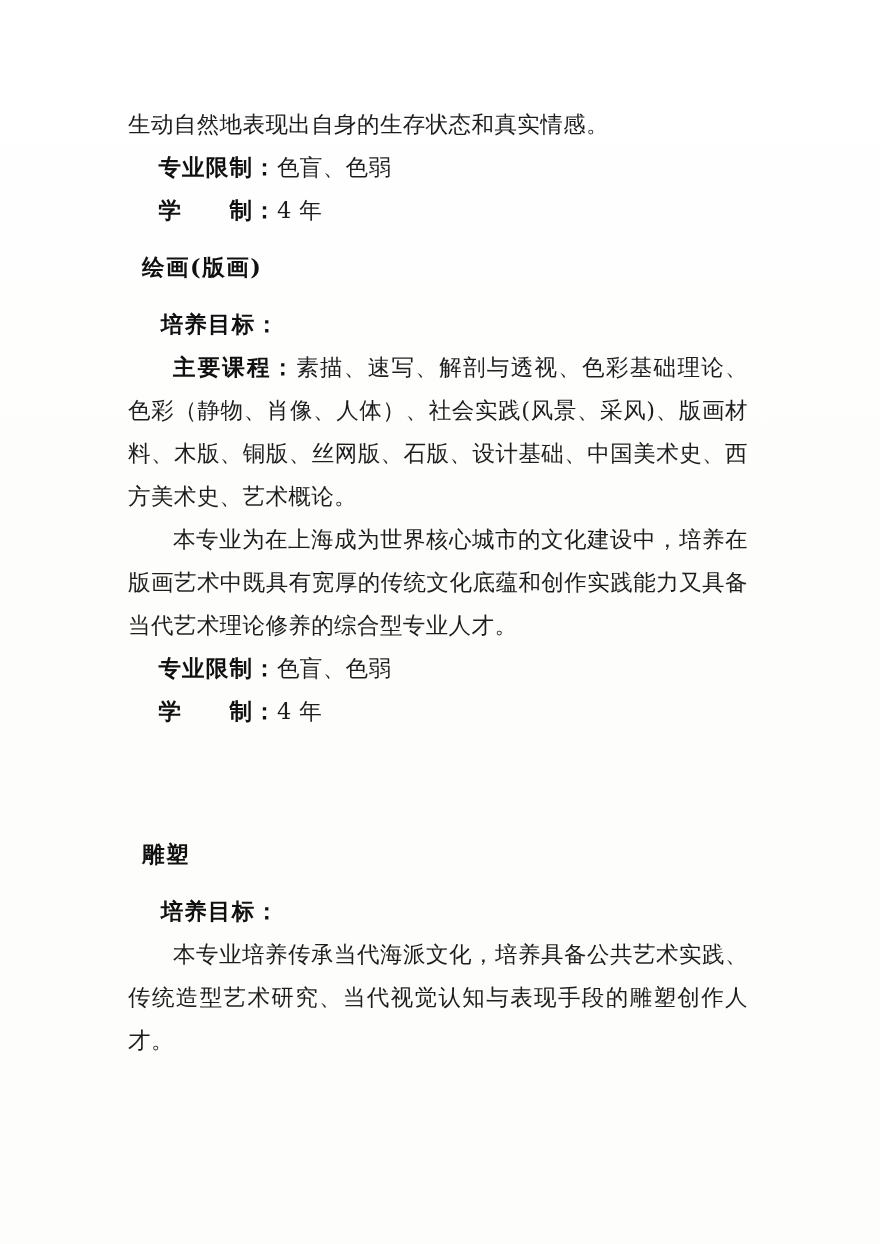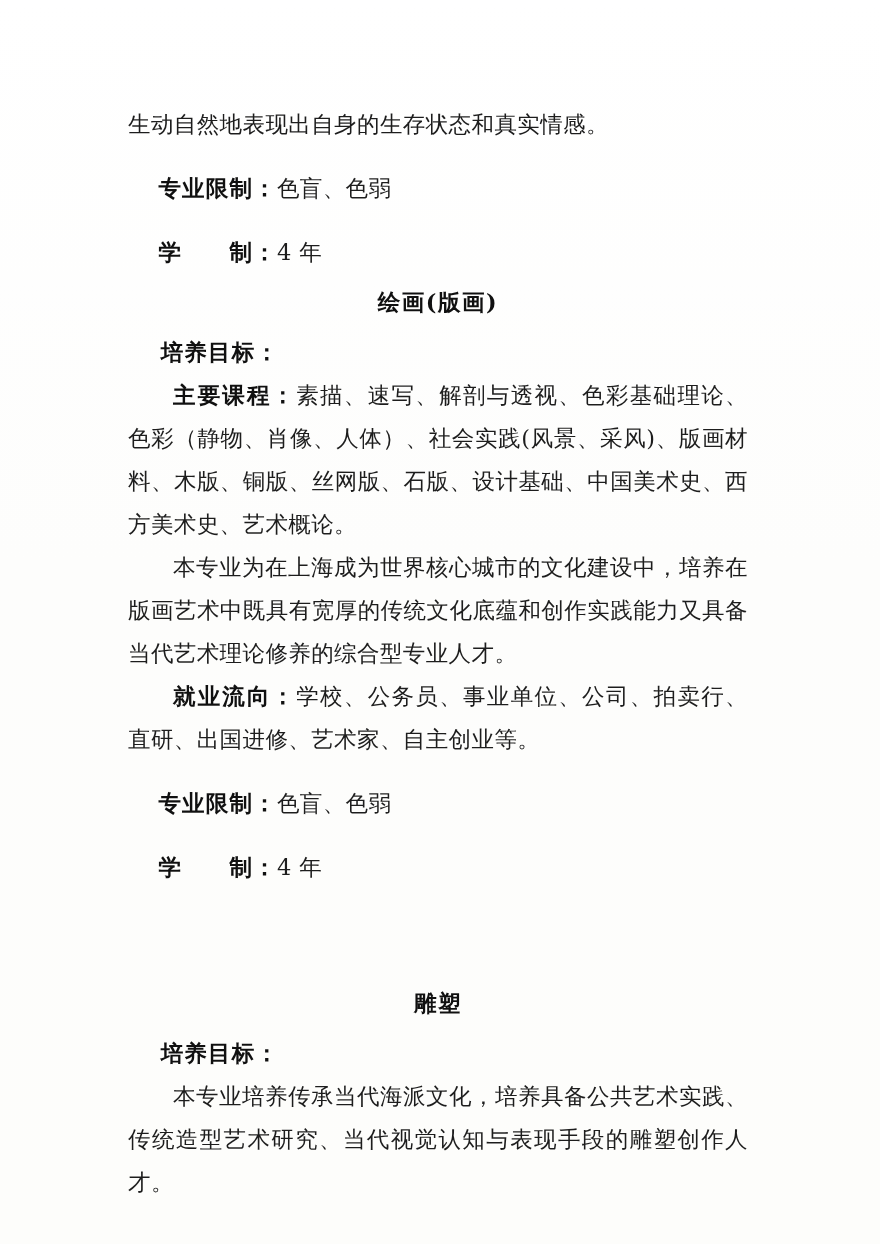--- a/index.html
+++ b/index.html
@@ -55,30 +55,30 @@
   .p.noindent { text-indent: 0; }
 
   
   .lbl {
     font-weight: 700;
     letter-spacing: 1.2px;
     color: #101010;
   }
 
   
-  .p.shortline { text-indent: 1.35em; margin-top: 21px; }
+  .p.shortline { text-indent: 1.35em; }
 
   
   .heading {
     font-size: 22.5px;
     line-height: 43px;
     font-weight: 700;
-    text-align: center;
+    text-align: left;
     letter-spacing: 1.5px;
-    margin: 7px;
+    margin: 14px;
     color: #101010;
   }
 
   
   .p.goal-label { text-indent: 1.45em; }
 
   
   .spacer { height: 43px; }
   .spacer.double { height: 86px; }
 
@@ -101,21 +101,20 @@
     <p class="p shortline"><span class="lbl gapwide">学　　制：</span><span class="num">4 年</span></p>
 
     <p class="heading">绘画(版画)</p>
 
     <p class="p goal-label"><span class="lbl">培养目标：</span></p>
 
     <p class="p indent"><span class="lbl">主要课程：</span><span>素描、速写、解剖与透视、色彩基础理论、色彩（静物、肖像、人体）、社会实践(风景、采风)、版画材料、木版、铜版、丝网版、石版、设计基础、中国美术史、西方美术史、艺术概论。</span></p>
 
     <p class="p indent">本专业为在上海成为世界核心城市的文化建设中，培养在版画艺术中既具有宽厚的传统文化底蕴和创作实践能力又具备当代艺术理论修养的综合型专业人才。</p>
 
-    <p class="p indent"><span class="lbl">就业流向：</span><span>学校、公务员、事业单位、公司、拍卖行、直研、出国进修、艺术家、自主创业等。</span></p>
 
     <p class="p shortline"><span class="lbl">专业限制：</span><span>色盲、色弱</span></p>
 
     <p class="p shortline"><span class="lbl gapwide">学　　制：</span><span class="num">4 年</span></p>
 
     <div class="spacer double"></div>
 
     <p class="heading">雕塑</p>
 
     <p class="p goal-label"><span class="lbl">培养目标：</span></p>

